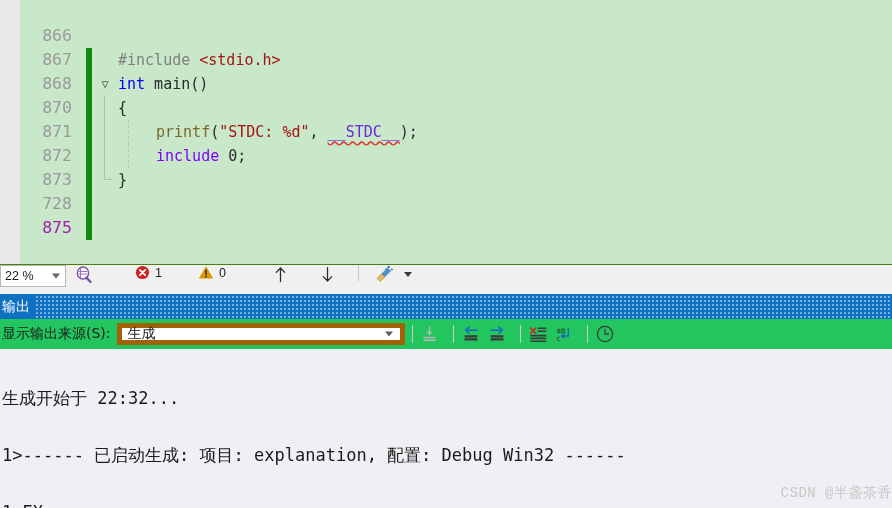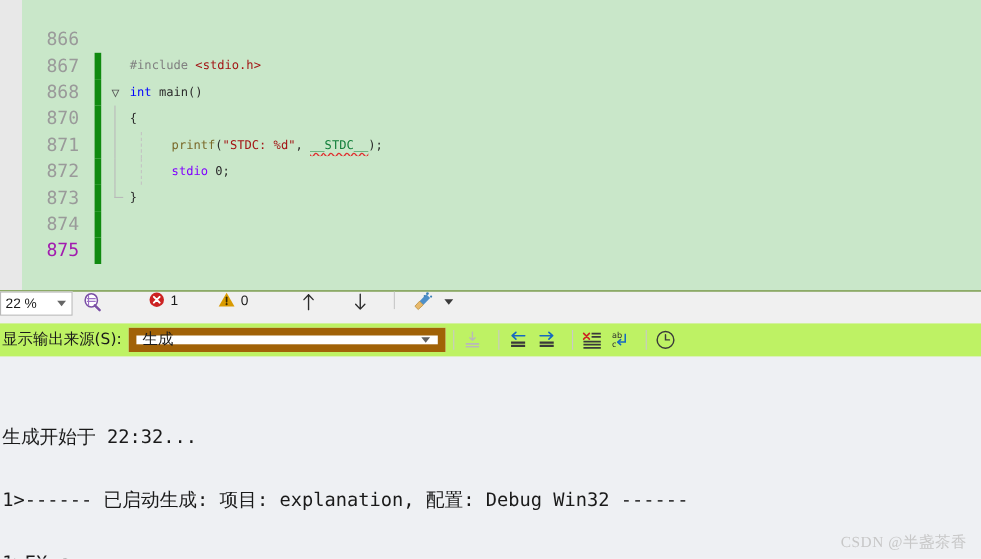--- a/index.html
+++ b/index.html
@@ -54,30 +54,30 @@
   }
   .guide-v.elbow {
     height: 12px;
   }
   .guide-v.elbow::after {
     content: ""; position: absolute; left: 0; top: 11px; width: 8px; height: 1px;
     background: #b9b9b9;
   }
   .ctext {
     position: absolute; left: 118px; top: 0; height: 24px;
-    font-family: "DejaVu Sans Mono", monospace; font-size: 11px; color: #2b2b2b;
+    font-family: "DejaVu Sans Mono", monospace; font-size: 15px; color: #2b2b2b;
   }
   .tok-pp     { color: #808080; }
   .tok-str    { color: #a31515; }
   .tok-kw     { color: #0000ff; }
   .tok-kw2    { color: #8000ff; }
   .tok-fn     { color: #7a6a2a; }
   .tok-plain  { color: #2b2b2b; }
   .tok-err {
-    color: #15803d; position: relative;
+    color: #6d28d9; position: relative;
     text-decoration: underline wavy #e03030;
     text-underline-offset: 3px;
   }
 
   
   .statusbar {
     position: absolute; left: 0; top: 264px; width: 892px; height: 30px;
     background: #f0f0f0;
     border-top: 1px solid #4d7c0f;
     display: flex; align-items: flex-start;
@@ -123,30 +123,30 @@
     font-family: "DejaVu Sans", sans-serif;
   }
   .panel-grip {
     position: absolute; left: 36px; right: 0; top: 0; bottom: 0;
     background-image:
       radial-gradient(circle at 1px 1px, rgba(255,255,255,0.45) 0.8px, transparent 1px);
     background-size: 4px 4px;
     background-position: 0 6px;
   }
   .panel-toolbar {
-    height: 30px; background: #bef264; display: flex; align-items: center;
+    height: 30px; background: #22c55e; display: flex; align-items: center;
     padding-left: 2px;
   }
   .src-label {
     font-size: 14px; color: #1a1a1a; font-family: "DejaVu Sans", sans-serif;
     white-space: nowrap;
   }
   .src-combo {
     margin-left: 6px; width: 288px; height: 22px; background: #ffffff;
-    border: 7px solid #a16207; position: relative; display: flex; align-items: center;
+    border: 5px solid #a16207; position: relative; display: flex; align-items: center;
     padding-left: 6px; font-size: 14px; color: #1a1a1a;
     font-family: Liberation Sans, sans-serif;
   }
   .src-combo .caret {
     position: absolute; right: 7px; top: 50%; transform: translateY(-50%);
     width: 0; height: 0; border-left: 4px solid transparent;
     border-right: 4px solid transparent; border-top: 5px solid #606060;
   }
   .tb-sep { width: 1px; height: 18px; background: #c9c9c9; margin: 0 7px; }
   .tb-btn {
@@ -155,22 +155,22 @@
 
   .output-text {
     position: absolute; left: 0; top: 55px; right: 0; bottom: 0;
     background: #eef0f3; padding: 2px 0 0 2px;
     font-family: "DejaVu Sans Mono", monospace;
     font-size: 17px; line-height: 19px; color: #1a1a1a;
     white-space: pre; overflow: hidden;
   }
   .output-text .ln { height: 19px; }
   .watermark {
-    position: absolute; right: 13px; bottom: 6px;
-    font-size: 14px; color: #c7c7c7; font-family: Liberation Serif, serif;
+    position: absolute; right: 0; bottom: 6px;
+    font-size: 14px; color: #c7c7c7; font-family: Liberation Mono, monospace;
     letter-spacing: 0.5px;
     text-align: right;
   }
 </style>
 </head>
 <body>
 
 <div id="app">
 
   <div class="editor">
@@ -214,25 +214,25 @@
         <span class="guide-v"></span>
         <span class="guide-v dashed"></span>
         <span class="ctext" style="left:156px"><span class="tok-fn">printf</span><span class="tok-plain">(</span><span class="tok-str">"STDC: %d"</span><span class="tok-plain">, </span><span class="tok-err">__STDC__</span><span class="tok-plain">);</span></span>
       </div>
 
       <div class="row">
         <span class="lnum">873</span>
         <span class="chgbar"></span>
         <span class="guide-v"></span>
         <span class="guide-v dashed"></span>
-        <span class="ctext" style="left:156px"><span class="tok-kw2">stdio</span><span class="tok-plain"> 0;</span></span>
-      </div>
-
-      <div class="row">
-        <span class="lnum">874</span>
+        <span class="ctext" style="left:156px"><span class="tok-kw2">include</span><span class="tok-plain"> 0;</span></span>
+      </div>
+
+      <div class="row">
+        <span class="lnum">728</span>
         <span class="chgbar"></span>
         <span class="guide-v elbow"></span>
         <span class="ctext"><span class="tok-plain">}</span></span>
       </div>
 
       <div class="row">
         <span class="lnum current">875</span>
         <span class="chgbar"></span>
         
       </div>
@@ -297,20 +297,24 @@
         <circle cx="13.6" cy="1.9" r="1.2" fill="#3a7fb5"></circle>
         <circle cx="16.9" cy="4.6" r="1.0" fill="#3a7fb5"></circle>
         <circle cx="11.0" cy="4.0" r="0.85" fill="#3a7fb5"></circle>
       </svg>
       <span class="mini-caret"></span>
     </div>
   </div>
 
   <div class="output-panel">
 
+    <div class="panel-header">
+      <span class="panel-title">输出</span>
+      <span class="panel-grip"></span>
+    </div>
 
     <div class="panel-toolbar">
       <span class="src-label">显示输出来源(S):</span>
 
       <div class="src-combo">
         <span>生成</span>
         <span class="caret"></span>
       </div>
 
       <span class="tb-sep"></span>

